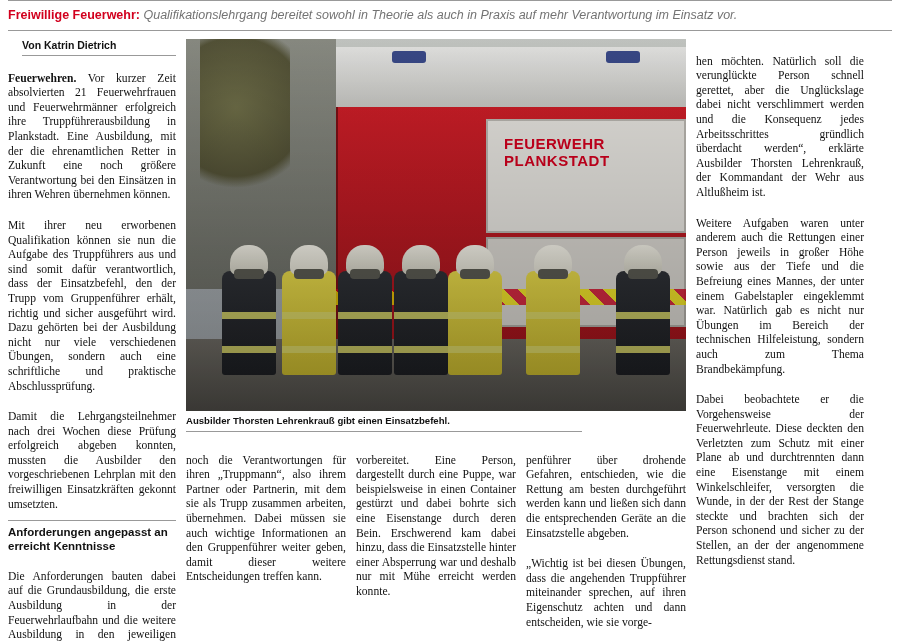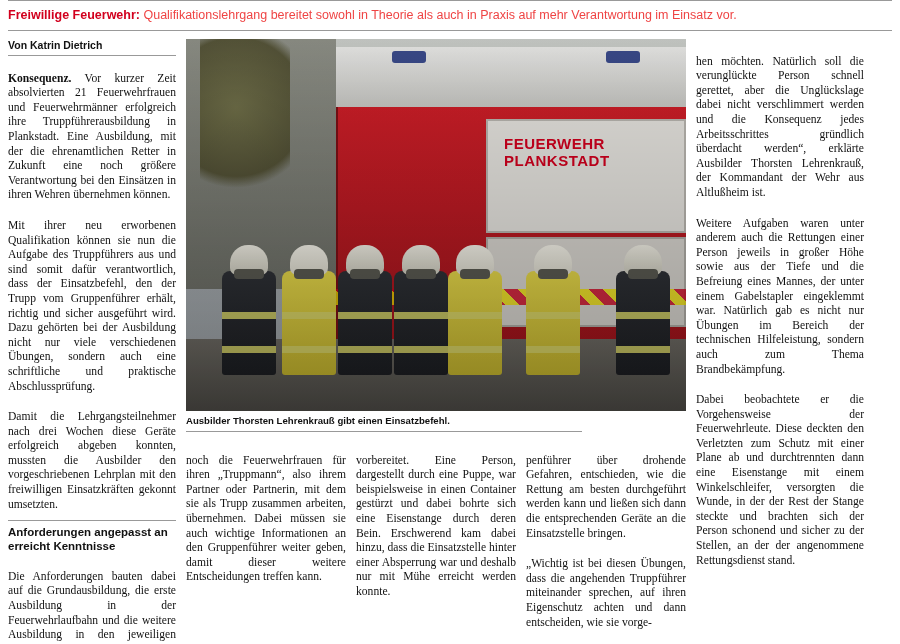--- a/index.html
+++ b/index.html
@@ -40,21 +40,22 @@
     font-size: 12.5px;
     font-family: "Liberation Sans", sans-serif;
     line-height: 1.25;
   }
   .subhead-kicker {
     color: #d2001e;
     font-weight: bold;
     text-align: right;
   }
   .subhead-text {
-    color: #ef4444;
+    color: #737373;
+    font-style: italic;
   }
   .rule2 {
     border: none;
     border-top: 1px solid #999;
     margin: 0 8px 8px 8px;
   }
 
   .cols {
     display: flex;
     gap: 10px;
@@ -70,20 +71,21 @@
     flex: 0 0 500px;
   }
 
   .byline {
     font-family: "Liberation Sans", sans-serif;
     font-weight: bold;
     font-size: 10.5px;
     padding-bottom: 4px;
     border-bottom: 1px solid #999;
     margin-bottom: 6px;
+    margin-left: 14px;
   }
   p.body {
     font-size: 11.6px;
     line-height: 1.26;
     text-align: justify;
     margin: 16px 0 6px 0;
     hyphens: auto;
   }
   p.body .dateline {
     font-weight: bold;
@@ -225,23 +227,23 @@
     <span class="subhead-text">Qualifikationslehrgang bereitet sowohl in Theorie als auch in Praxis auf mehr Verantwortung im Einsatz vor.</span>
   </div>
 
   <hr class="rule2">
 
   <div class="cols">
 
     <div class="col">
       <div class="byline">Von Katrin Dietrich</div>
 
-      <p class="body"><span class="dateline">Konsequenz.</span> Vor kurzer Zeit absolvierten 21 Feuerwehrfrauen und Feuerwehrmänner erfolgreich ihre Truppführerausbildung in Plankstadt. Eine Ausbildung, mit der die ehrenamtlichen Retter in Zukunft eine noch größere Verantwortung bei den Einsätzen in ihren Wehren übernehmen können.</p>
+      <p class="body"><span class="dateline">Feuerwehren.</span> Vor kurzer Zeit absolvierten 21 Feuerwehrfrauen und Feuerwehrmänner erfolgreich ihre Truppführerausbildung in Plankstadt. Eine Ausbildung, mit der die ehrenamtlichen Retter in Zukunft eine noch größere Verantwortung bei den Einsätzen in ihren Wehren übernehmen können.</p>
       <p class="body">Mit ihrer neu erworbenen Qualifikation können sie nun die Aufgabe des Truppführers aus und sind somit dafür verantwortlich, dass der Einsatzbefehl, den der Trupp vom Gruppenführer erhält, richtig und sicher ausgeführt wird. Dazu gehörten bei der Ausbildung nicht nur viele verschiedenen Übungen, sondern auch eine schriftliche und praktische Abschlussprüfung.</p>
-      <p class="body">Damit die Lehrgangsteilnehmer nach drei Wochen diese Geräte erfolgreich abgeben konnten, mussten die Ausbilder den vorgeschriebenen Lehrplan mit den freiwilligen Einsatzkräften gekonnt umsetzten.</p>
+      <p class="body">Damit die Lehrgangsteilnehmer nach drei Wochen diese Prüfung erfolgreich abgeben konnten, mussten die Ausbilder den vorgeschriebenen Lehrplan mit den freiwilligen Einsatzkräften gekonnt umsetzten.</p>
 
       <div class="sub-head">Anforderungen angepasst an erreicht Kenntnisse</div>
 
       <p class="body">Die Anforderungen bauten dabei auf die Grundausbildung, die erste Ausbildung in der Feuerwehrlaufbahn und die weitere Ausbildung in den jeweiligen Feuerwehren auf.</p>
 
     </div>
 
     <div class="col-wide">
 
       <div class="photo-wrap">
@@ -313,29 +315,29 @@
           </div>
 
           <div class="photo-shade"></div>
         </div>
 
         <div class="caption">Ausbilder Thorsten Lehrenkrauß gibt einen Einsatzbefehl.</div>
       </div>
 
       <div class="lower-cols">
         <div class="lower-col">
-          <p class="body">noch die Feuerwehrfrauen für ihren „Truppmann“, also ihrem Partner oder Partnerin, mit dem sie als Trupp zusammen arbeiten, übernehmen. Dabei müssen sie auch wichtige Informationen an den Gruppenführer weiter geben, damit dieser weitere Entscheidungen treffen kann.</p>
+          <p class="body">noch die Verantwortungen für ihren „Truppmann“, also ihrem Partner oder Partnerin, mit dem sie als Trupp zusammen arbeiten, übernehmen. Dabei müssen sie auch wichtige Informationen an den Gruppenführer weiter geben, damit dieser weitere Entscheidungen treffen kann.</p>
 
         </div>
         <div class="lower-col">
           <p class="body">vorbereitet. Eine Person, dargestellt durch eine Puppe, war beispielsweise in einen Container gestürzt und dabei bohrte sich eine Eisenstange durch deren Bein. Erschwerend kam dabei hinzu, dass die Einsatzstelle hinter einer Absperrung war und deshalb nur mit Mühe erreicht werden konnte.</p>
 
         </div>
         <div class="lower-col">
-          <p class="body">penführer über drohende Gefahren, entschieden, wie die Rettung am besten durchgeführt werden kann und ließen sich dann die entsprechenden Geräte an die Einsatzstelle bringen.</p>
+          <p class="body">penführer über drohende Gefahren, entschieden, wie die Rettung am besten durchgeführt werden kann und ließen sich dann die entsprechenden Geräte an die Einsatzstelle abgeben.</p>
           <p class="body">„Wichtig ist bei diesen Übungen, dass die angehenden Truppführer miteinander sprechen, auf ihren Eigenschutz achten und dann entscheiden, wie sie vorge-</p>
         </div>
       </div>
     </div>
 
     <div class="col">
       <p class="body">hen möchten. Natürlich soll die verunglückte Person schnell gerettet, aber die Unglückslage dabei nicht verschlimmert werden und die Konsequenz jedes Arbeitsschrittes gründlich überdacht werden“, erklärte Ausbilder Thorsten Lehrenkrauß, der Kommandant der Wehr aus Altlußheim ist.</p>
 
 
       <p class="body">Weitere Aufgaben waren unter anderem auch die Rettungen einer Person jeweils in großer Höhe sowie aus der Tiefe und die Befreiung eines Mannes, der unter einem Gabelstapler eingeklemmt war. Natürlich gab es nicht nur Übungen im Bereich der technischen Hilfeleistung, sondern auch zum Thema Brandbekämpfung.</p>

